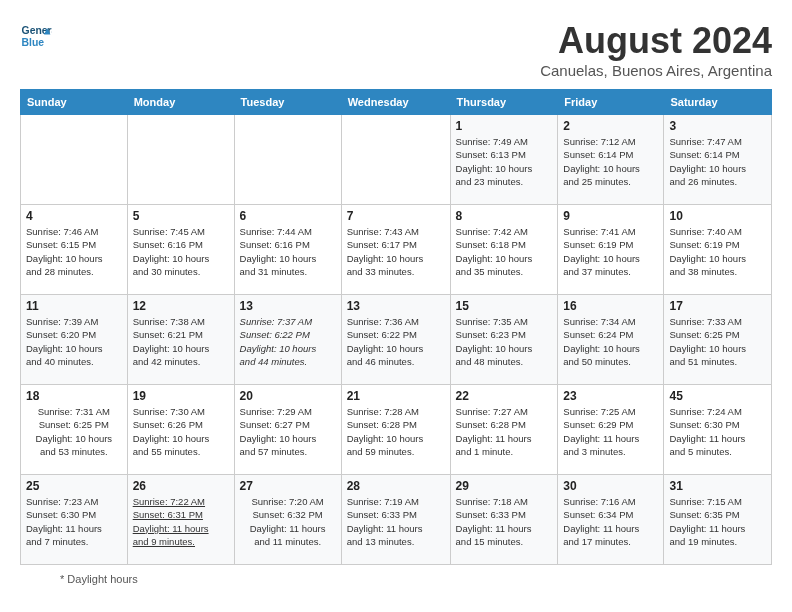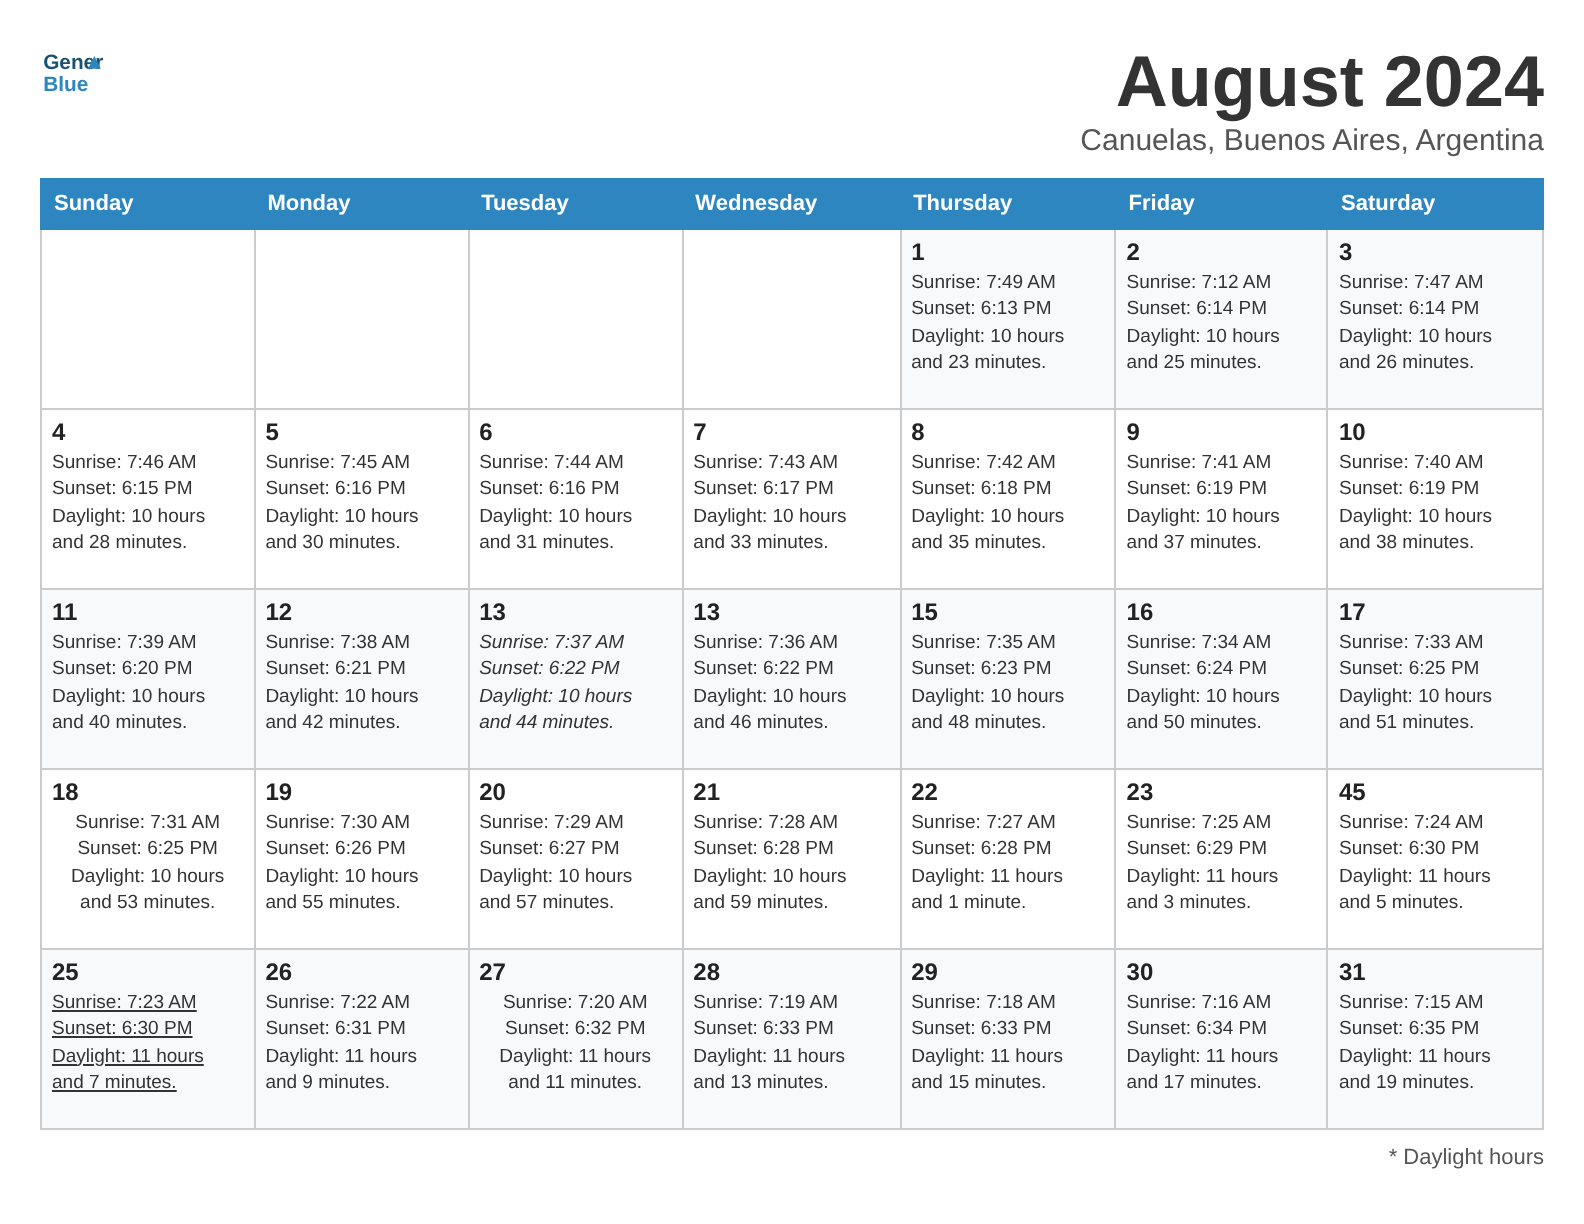--- a/index.html
+++ b/index.html
@@ -78,21 +78,22 @@
       font-size: 9.5px;
       line-height: 1.4;
     }
     .empty-cell {
       background: #fff !important;
     }
     .footer-note {
       margin-top: 8px;
       font-size: 11px;
       color: #555;
-      text-align: right;
+      text-align: left;
+      margin-left: 40px;
     }
   </style>
 </head>
 <body>
 
 <div class="header">
   <div class="logo">
     <svg class="logo-icon" viewBox="0 0 40 40">
       <text x="2" y="18" font-family="Arial" font-weight="bold" font-size="13" fill="#1a5276">General</text>
       <text x="2" y="32" font-family="Arial" font-weight="bold" font-size="13" fill="#2e86c1">Blue</text>
@@ -294,28 +295,28 @@
           <span class="day-num">45</span>
           <div class="day-info" style="white-space: pre-line;">Sunrise: 7:24 AM
 Sunset: 6:30 PM
 Daylight: 11 hours
 and 5 minutes.</div>
         </td>
       </tr>
       <tr>
         <td>
           <span class="day-num">25</span>
-          <div class="day-info" style="white-space: pre-line; text-decoration: underline;">Sunrise: 7:23 AM
+          <div class="day-info" style="white-space: pre-line;">Sunrise: 7:23 AM
 Sunset: 6:30 PM
 Daylight: 11 hours
 and 7 minutes.</div>
         </td>
         <td>
           <span class="day-num">26</span>
-          <div class="day-info" style="white-space: pre-line;">Sunrise: 7:22 AM
+          <div class="day-info" style="white-space: pre-line; text-decoration: underline;">Sunrise: 7:22 AM
 Sunset: 6:31 PM
 Daylight: 11 hours
 and 9 minutes.</div>
         </td>
         <td>
           <span class="day-num">27</span>
           <div class="day-info" style="white-space: pre-line; text-align: center;">Sunrise: 7:20 AM
 Sunset: 6:32 PM
 Daylight: 11 hours
 and 11 minutes.</div>

